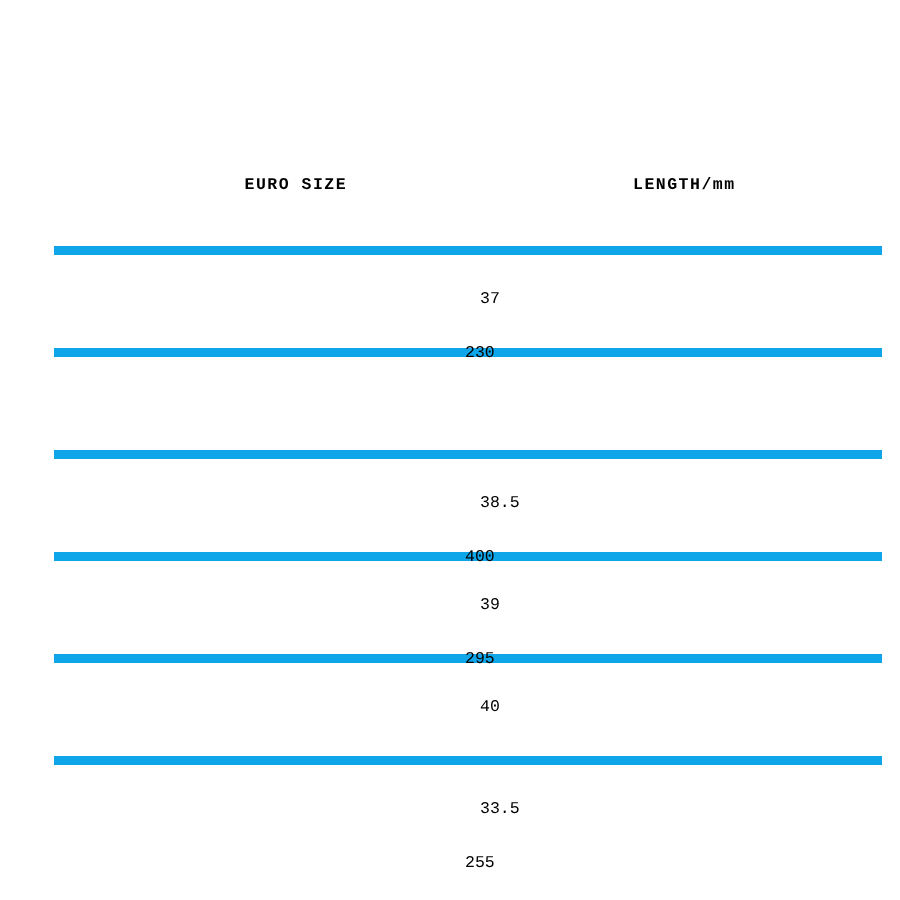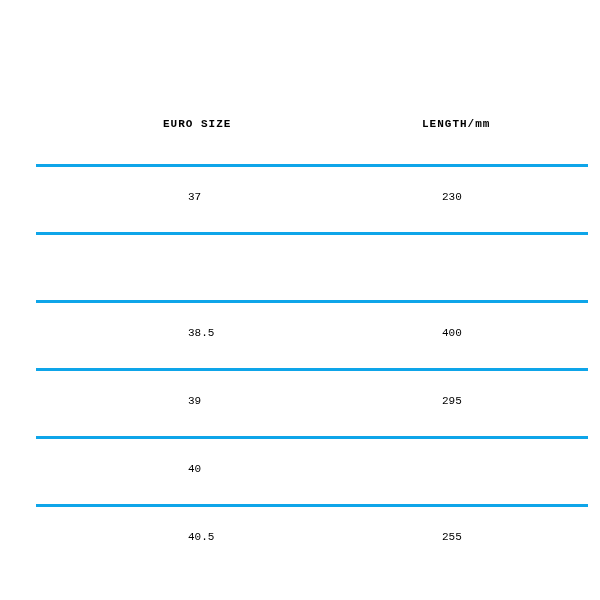--- a/index.html
+++ b/index.html
@@ -24,22 +24,23 @@
       width: 100%;
       height: 80px;
       align-items: center;
       font-weight: bold;
       letter-spacing: 1px;
     }
     .data-row {
       display: flex;
       width: 100%;
       height: 68px;
-      align-items: flex-start;
-      border-top: 3px solid #0ea5e9;
+      align-items: center;
+      border-top: 6px solid #0ea5e9;
+      flex-direction: column;
     }
     .col-left {
       width: 50%;
       text-align: left;
       padding-left: 140px;
     }
     .col-right {
       width: 50%;
       text-align: left;
       padding-left: 130px;
@@ -70,16 +71,16 @@
     <div class="col-right">400</div>
   </div>
   <div class="data-row">
     <div class="col-left">39</div>
     <div class="col-right">295</div>
   </div>
   <div class="data-row">
     <div class="col-left">40</div>
   </div>
   <div class="data-row">
-    <div class="col-left">40.5</div>
+    <div class="col-left">33.5</div>
     <div class="col-right">255</div>
   </div>
 </div>
 
 </body></html>

